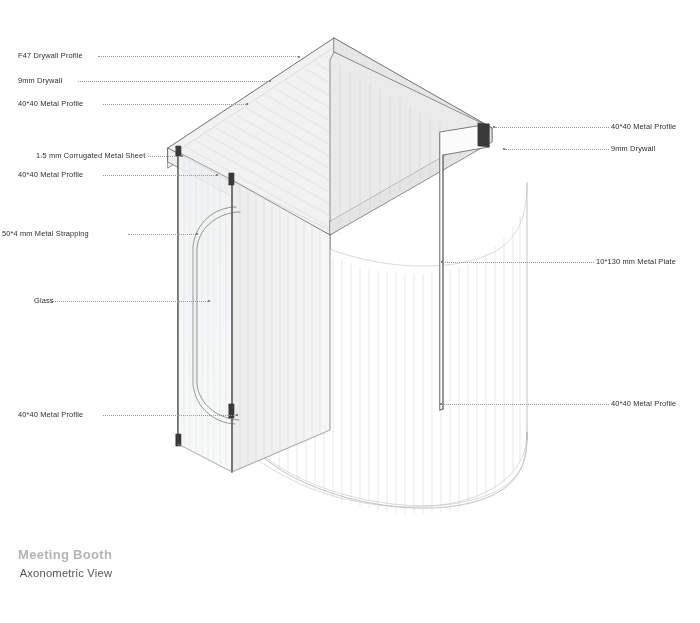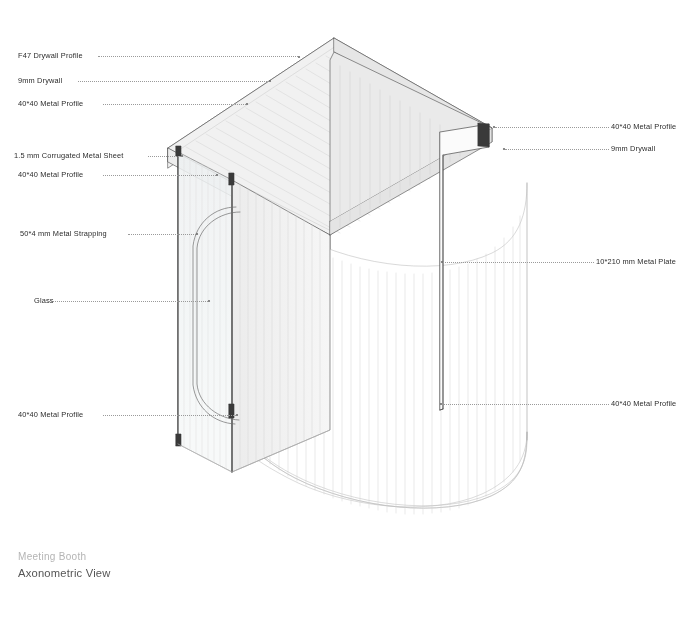--- a/index.html
+++ b/index.html
@@ -39,24 +39,25 @@
     height: 0;
     border-top: 1px dotted #9a9a9a;
   }
   .caption {
     position: absolute;
     left: 18px;
     bottom: 42px;
     line-height: 1.35;
   }
   .caption-sub {
-    font-size: 10px;
+    font-size: 13px;
     color: #b4b4b4;
     letter-spacing: 0.3px;
     display: block;
+    font-weight: bold;
   }
   .caption-title {
     font-size: 11.2px;
     color: #555555;
     letter-spacing: 0.2px;
     display: block;
     margin-top: 2px;
     text-align: right;
   }
   svg { display: block; }
@@ -267,44 +268,44 @@
 <div>
   <div class="label left" style="left:18px; top:52px;">F47 Drywall Profile</div>
   <div class="leader" style="left:98px; top:56px; width:200px;"></div>
 
   <div class="label left" style="left:18px; top:77px;">9mm Drywall</div>
   <div class="leader" style="left:78px; top:81px; width:191px;"></div>
 
   <div class="label left" style="left:18px; top:100px;">40*40 Metal Profile</div>
   <div class="leader" style="left:103px; top:104px; width:143px;"></div>
 
-  <div class="label left" style="left:14px; top:152px;text-align:right;">1.5 mm Corrugated Metal Sheet</div>
+  <div class="label left" style="left:36px; top:152px;text-align:right;">1.5 mm Corrugated Metal Sheet</div>
   <div class="leader" style="left:148px; top:156px; width:33px;"></div>
 
   <div class="label left" style="left:18px; top:171px;">40*40 Metal Profile</div>
   <div class="leader" style="left:103px; top:175px; width:113px;"></div>
 
-  <div class="label left" style="left:20px; top:230px;">50*4 mm Metal Strapping</div>
+  <div class="label left" style="left:2px; top:230px;">50*4 mm Metal Strapping</div>
   <div class="leader" style="left:128px; top:234px; width:68px;"></div>
 
   <div class="label left" style="left:34px; top:297px;">Glass</div>
   <div class="leader" style="left:48px; top:301px; width:160px;"></div>
 
   <div class="label left" style="left:18px; top:411px;">40*40 Metal Profile</div>
   <div class="leader" style="left:103px; top:415px; width:133px;"></div>
 </div>
 
 <div>
   <div class="label right" style="left:611px; top:123px;">40*40 Metal Profile</div>
   <div class="leader" style="left:495px; top:127px; width:114px;"></div>
 
   <div class="label right" style="left:611px; top:145px;">9mm Drywall</div>
   <div class="leader" style="left:505px; top:149px; width:104px;"></div>
 
-  <div class="label right" style="left:596px; top:258px;">10*210 mm Metal Plate</div>
+  <div class="label right" style="left:596px; top:258px;">10*130 mm Metal Plate</div>
   <div class="leader" style="left:443px; top:262px; width:151px;"></div>
 
   <div class="label right" style="left:611px; top:400px;">40*40 Metal Profile</div>
   <div class="leader" style="left:442px; top:404px; width:167px;"></div>
 </div>
 
 <div class="caption">
   <span class="caption-sub">Meeting Booth</span>
   <span class="caption-title">Axonometric View</span>
 </div>

